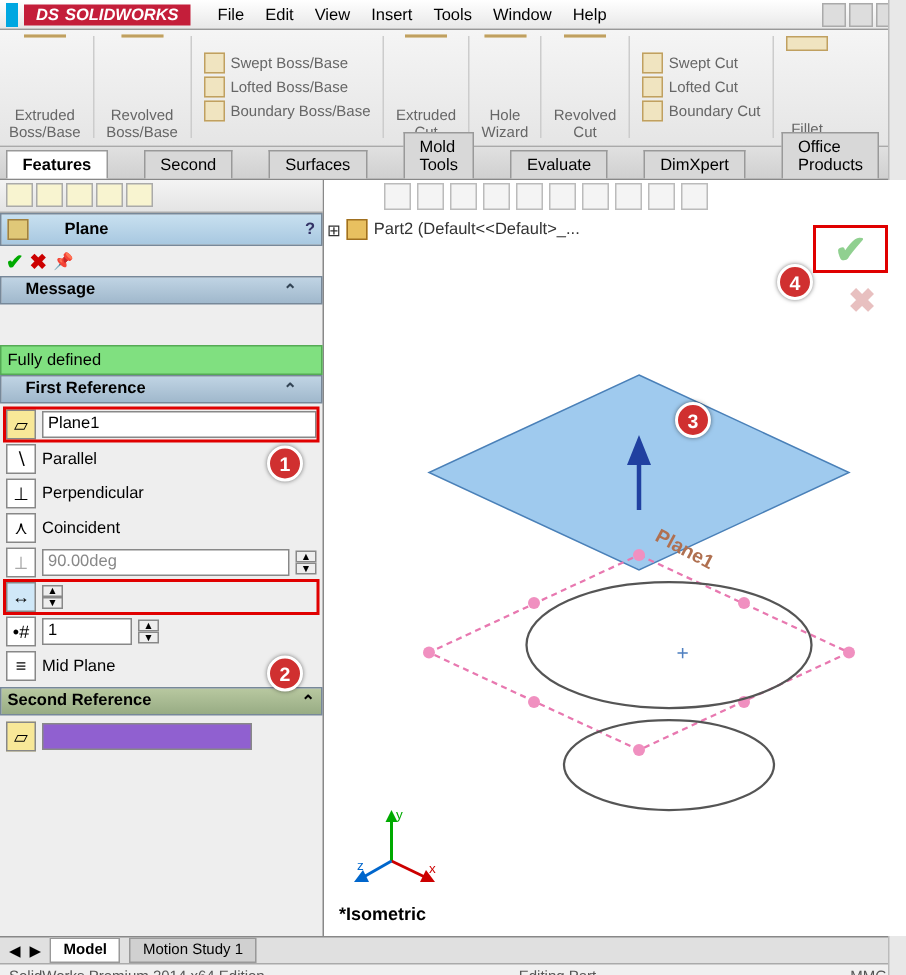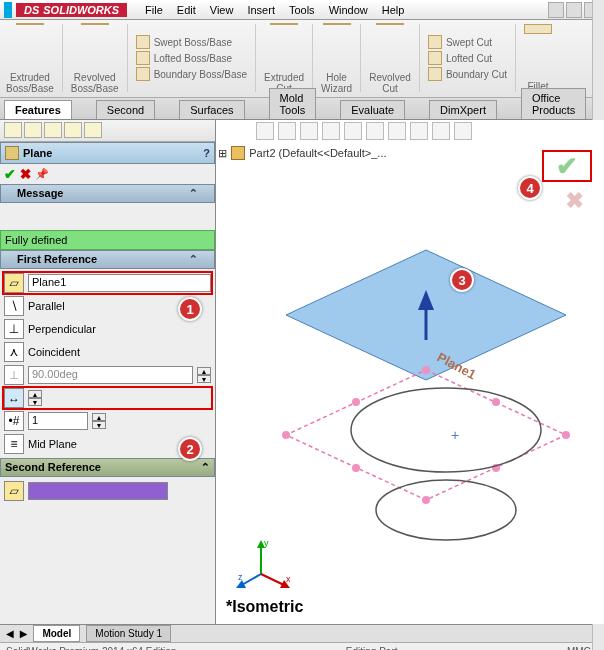--- a/index.html
+++ b/index.html
@@ -30,21 +30,21 @@
 .tabs .right { margin-left: auto; display: flex; gap: 2px; padding-right: 4px; padding-bottom: 2px; }
 .tabs .right .b { width: 14px; height: 14px; border: 1px solid #aaa; background: #eee; }
 
 
 .main { display: flex; height: 504px; }
 
 
 .leftpanel { width: 216px; background: #eeeeee; border-right: 1px solid #888; display: flex; flex-direction: column; font-size: 11px; }
 .lp-icons { height: 22px; display: flex; gap: 2px; padding: 2px 4px; border-bottom: 1px solid #aaa; background: linear-gradient(#f4f4f4,#e4e4e4); }
 .lp-icons .ic { width: 18px; height: 16px; border: 1px solid #aaa; background: #f8f4d0; }
-.lp-title { height: 22px; background: linear-gradient(#c8e0f0,#a8c8e0); border: 1px solid #789; display: flex; align-items: center; padding: 0 4px; font-weight: bold; }
+.lp-title { height: 22px; background: linear-gradient(#c8e0f0,#a8c8e0); border: 1px solid #789; display: flex; align-items: center; padding: 0 4px; font-weight: bold; gap: 20px; }
 .lp-title .picon { width: 14px; height: 14px; background: #e0c878; border: 1px solid #a08040; margin-right: 4px; }
 .lp-title .q { margin-left: auto; color: #336; font-weight: bold; cursor: pointer; }
 .lp-actions { height: 20px; display: flex; gap: 4px; padding: 2px 4px; align-items: center; }
 .ok { color: #0a0; font-size: 14px; font-weight: bold; cursor: pointer; }
 .cancel { color: #c00; font-size: 14px; font-weight: bold; cursor: pointer; }
 .pin { color: #888; }
 
 .section-hdr { background: linear-gradient(#c0d4e4,#a0b8cc); border: 1px solid #789; padding: 2px 16px; font-weight: bold; display: flex; justify-content: space-between; }
 .section-hdr .chev { color: #345; }
 .fully { background: #80e080; padding: 3px 4px; border: 1px solid #5a5; margin-top: 27px; }
@@ -70,21 +70,21 @@
 .vp-tree { position: absolute; top: 26px; left: 2px; font-size: 11px; color: #333; display: flex; align-items: center; gap: 4px; }
 .vp-tree .cube { width: 14px; height: 14px; background: #e8c060; border: 1px solid #a07020; }
 
 .confirm-box { position: absolute; top: 30px; right: 12px; width: 50px; height: 32px; border: 2px solid #e00000; display: flex; align-items: center; justify-content: center; }
 .big-check { color: #90d090; font-size: 26px; font-weight: bold; }
 .big-x { position: absolute; top: 68px; right: 20px; color: #e8c0c0; font-size: 22px; font-weight: bold; }
 
 .callout { position: absolute; width: 24px; height: 24px; border-radius: 50%; background: #d03030; border: 2px solid #fff; box-shadow: 0 0 3px rgba(0,0,0,.5); color: #fff; font-weight: bold; display: flex; align-items: center; justify-content: center; font-size: 13px; z-index: 50; }
 
 .triad { position: absolute; bottom: 30px; left: 20px; width: 60px; height: 60px; }
-.iso-label { position: absolute; bottom: 8px; left: 10px; font-weight: bold; font-size: 16px; }
+.iso-label { position: absolute; bottom: 8px; left: 10px; font-weight: bold; font-size: 12px; }
 
 
 .scene { position: absolute; top: 110px; left: 40px; width: 340px; height: 340px; }
 
 
 .bottom-tabs { height: 18px; background: #e0e0e0; border-top: 1px solid #888; display: flex; align-items: center; font-size: 10px; padding-left: 6px; gap: 6px; }
 .btab { padding: 2px 8px; border: 1px solid #999; background: #d0d0d0; }
 .btab.on { background: #fff; font-weight: bold; }
 .status { height: 18px; background: #f0f0f0; border-top: 1px solid #aaa; display: flex; align-items: center; padding: 0 6px; font-size: 10px; color: #555; justify-content: space-between; }
 

